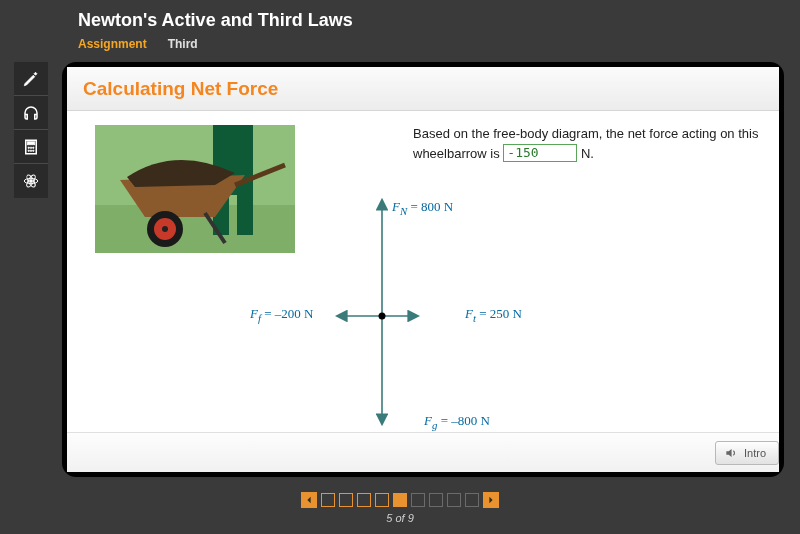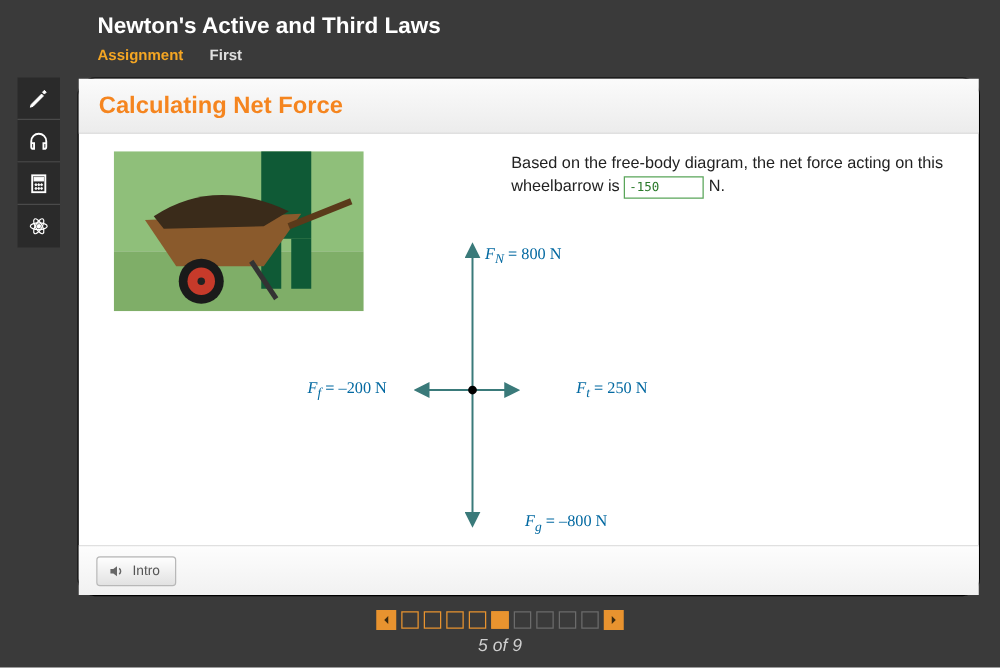--- a/index.html
+++ b/index.html
@@ -6,49 +6,49 @@
   body{background:#3a3a3a;font-family:Arial,Helvetica,sans-serif;width:800px;height:534px;overflow:hidden;position:relative;}
   .header{padding:10px 0 6px 78px;color:#fff;}
   .header h1{font-size:18px;font-weight:bold;margin-bottom:6px;}
   .tabs{display:flex;gap:21px;font-size:12px;font-weight:bold;}
   .tab-assignment{color:#f5a623;}
   .tab-active{color:#e0e0e0;}
   .sidebar{position:absolute;left:14px;top:62px;width:34px;display:flex;flex-direction:column;}
   .side-btn{width:34px;height:34px;background:#2a2a2a;border-bottom:1px solid #4a4a4a;display:flex;align-items:center;justify-content:center;color:#fff;cursor:pointer;}
   .side-btn:last-child{border-bottom:none;}
   .side-btn svg{width:18px;height:18px;fill:#fff;stroke:#fff;}
-  .card{position:absolute;left:62px;top:62px;width:722px;height:415px;background:#fff;border:1px solid #000000;border-radius:14px;}
+  .card{position:absolute;left:62px;top:62px;width:722px;height:415px;background:#fff;border:5px solid #000000;border-radius:14px;}
   .card-title{height:44px;background:linear-gradient(#fbfbfb,#ececec);border-bottom:1px solid #d6d6d6;display:flex;align-items:center;padding-left:16px;font-size:19px;color:#f5851f;font-weight:bold;}
   .card-body{position:relative;height:330px;}
   .photo{position:absolute;left:28px;top:14px;width:200px;height:128px;}
   .question{position:absolute;left:346px;top:14px;width:360px;font-size:13px;color:#222;line-height:1.45;}
-  .ans{display:inline-block;width:64px;height:18px;border:1px solid #59a559;font-size:10px;padding:1px 3px;color:#2b7a2b;font-family:monospace;vertical-align:baseline;}
+  .ans{display:inline-block;width:74px;height:18px;border:1px solid #59a559;font-size:13px;padding:1px 3px;color:#2b7a2b;font-family:monospace;vertical-align:baseline;}
   .fbd{position:absolute;left:165px;top:80px;width:260px;height:240px;}
   .fbd-label{position:absolute;font-size:13px;font-style:italic;font-family:Liberation Serif, serif;color:#0369a1;white-space:nowrap;}
-  .card-footer{position:absolute;bottom:0;left:0;right:0;height:40px;border-top:1px solid #e0e0e0;background:linear-gradient(#fdfdfd,#f1f1f1);display:flex;align-items:center;padding-left:14px;}
+  .card-footer{position:absolute;bottom:0;left:0;right:0;height:40px;border-top:1px solid #e0e0e0;background:linear-gradient(#fdfdfd,#f1f1f1);display:flex;align-items:center;padding-left:30px;justify-content:flex-end;}
   .intro-btn{height:24px;padding:0 12px 0 8px;background:linear-gradient(#fefefe,#e2e2e2);border:1px solid #b8b8b8;border-radius:3px;font-size:11px;color:#555;display:flex;align-items:center;gap:6px;cursor:pointer;}
   .intro-btn svg{width:14px;height:14px;}
   .pager{position:absolute;left:0;right:0;bottom:10px;display:flex;flex-direction:column;align-items:center;gap:4px;}
   .pager-row{display:flex;align-items:center;gap:4px;}
   .pager-arrow{width:16px;height:16px;background:#e8932f;display:flex;align-items:center;justify-content:center;cursor:pointer;}
   .pager-arrow svg{width:8px;height:8px;fill:#3a2a10;}
   .pager-box{width:14px;height:14px;border:1px solid #e8932f;cursor:pointer;}
   .pager-box.done{background:transparent;}
   .pager-box.current{background:#e8932f;}
   .pager-box.future{border:1px solid #6b6b6b;}
-  .pager-text{font-size:14px;color:#cfcfcf;font-style:italic;}
+  .pager-text{font-size:11px;color:#cfcfcf;font-style:italic;}
 </style>
 </head>
 <body>
 
 <div class="header">
   <h1>Newton's Active and Third Laws</h1>
   <div class="tabs">
     <span class="tab-assignment">Assignment</span>
-    <span class="tab-active">First</span>
+    <span class="tab-active">Third</span>
   </div>
 </div>
 
 <div class="sidebar">
   <div class="side-btn">
     <svg viewBox="0 0 24 24">
         <path d="M3 21l3-1 11-11-2-2L4 18l-1 3zM16 5l2 2 2-2-2-2-2 2z"></path>
       </svg>
   </div>
   <div class="side-btn">

